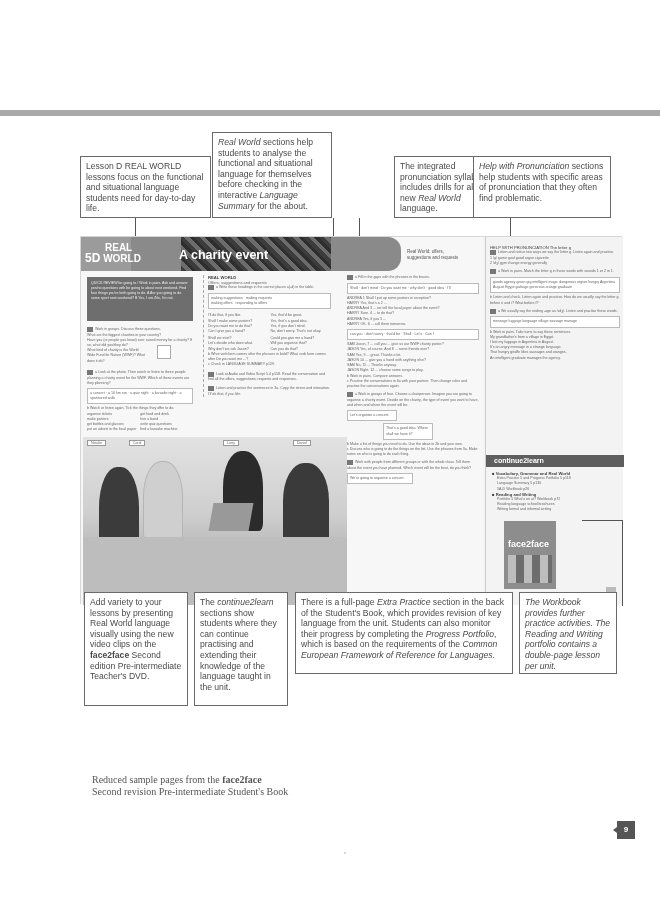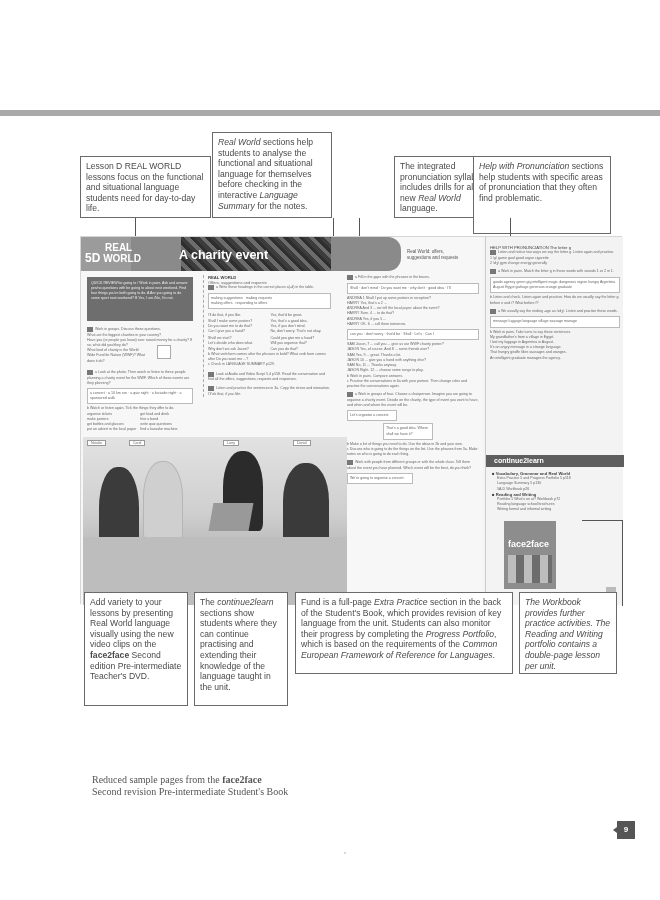--- a/index.html
+++ b/index.html
@@ -56,28 +56,28 @@
 </head>
 <body>
 
 <div class="top-rule"></div>
 
 <div class="callout" style="left:80px; top:156px; width:131px; height:62px;">
   <span>Lesson D REAL WORLD lessons focus on the functional and situational language students need for day-to-day life.</span>
 </div>
 
 <div class="callout" style="left:212px; top:132px; width:120px; height:86px;">
-  <i>Real World</i><span> sections help students to analyse the functional and situational language for themselves before checking in the interactive </span><i>Language Summary</i><span> for the notes.</span>
+  <i>Real World</i><span> sections help students to analyse the functional and situational language for themselves before checking in the interactive </span><i>Language Summary</i><span> for the about.</span>
 </div>
 
 <div class="callout" style="left:354px; top:156px; width:104px; height:62px;margin-left:40px;">
   <span>The integrated pronunciation syllabus includes drills for all new </span><i>Real World</i><span> language.</span>
 </div>
 
-<div class="callout" style="left:473px; top:156px; width:138px; height:78px;">
+<div class="callout" style="left:473px; top:156px; width:138px; height:62px;">
   <i>Help with Pronunciation</i><span> sections help students with specific areas of pronunciation that they often find problematic.</span>
 </div>
 
 <div class="line" style="left:135px; top:218px; width:1px; height:20px;"></div>
 <div class="line" style="left:333px; top:218px; width:1px; height:56px;"></div>
 <div class="line" style="left:258px; top:274px; width:76px; height:1px;"></div>
 <div class="line" style="left:359px; top:218px; width:1px; height:140px;"></div>
 <div class="line" style="left:330px; top:358px; width:30px; height:1px;"></div>
 <div class="line" style="left:510px; top:218px; width:1px; height:32px;"></div>
 
@@ -294,21 +294,21 @@
 
 <div class="callout" style="left:84px; top:592px; width:104px; height:114px;">
   <span>Add variety to your lessons by presenting Real World language visually using the new video clips on the </span><b>face2face</b><span> Second edition Pre-intermediate Teacher's DVD.</span>
 </div>
 
 <div class="callout" style="left:194px; top:592px; width:94px; height:114px;">
   <span>The </span><i>continue2learn</i><span> sections show students where they can continue practising and extending their knowledge of the language taught in the unit.</span>
 </div>
 
 <div class="callout" style="left:295px; top:592px; width:218px; height:82px;">
-  <span>Fund is a full-page </span><i>Extra Practice</i><span> section in the back of the Student's Book, which provides revision of key language from the unit. Students can also monitor their progress by completing the </span><i>Progress Portfolio</i><span>, which is based on the requirements of the </span><i>Common European Framework of Reference for Languages</i><span>.</span>
+  <span>There is a full-page </span><i>Extra Practice</i><span> section in the back of the Student's Book, which provides revision of key language from the unit. Students can also monitor their progress by completing the </span><i>Progress Portfolio</i><span>, which is based on the requirements of the </span><i>Common European Framework of Reference for Languages</i><span>.</span>
 </div>
 
 <div class="callout" style="left:519px; top:592px; width:98px; height:82px;font-style:italic;">
   <span>The Workbook provides further practice activities. The Reading and Writing portfolio contains a double-page lesson per unit.</span>
 </div>
 
 <div class="footer-note">
   <span>Reduced sample pages from the </span><b>face2face</b><br>
   <span>Second revision Pre-intermediate Student's Book</span>
 </div>

